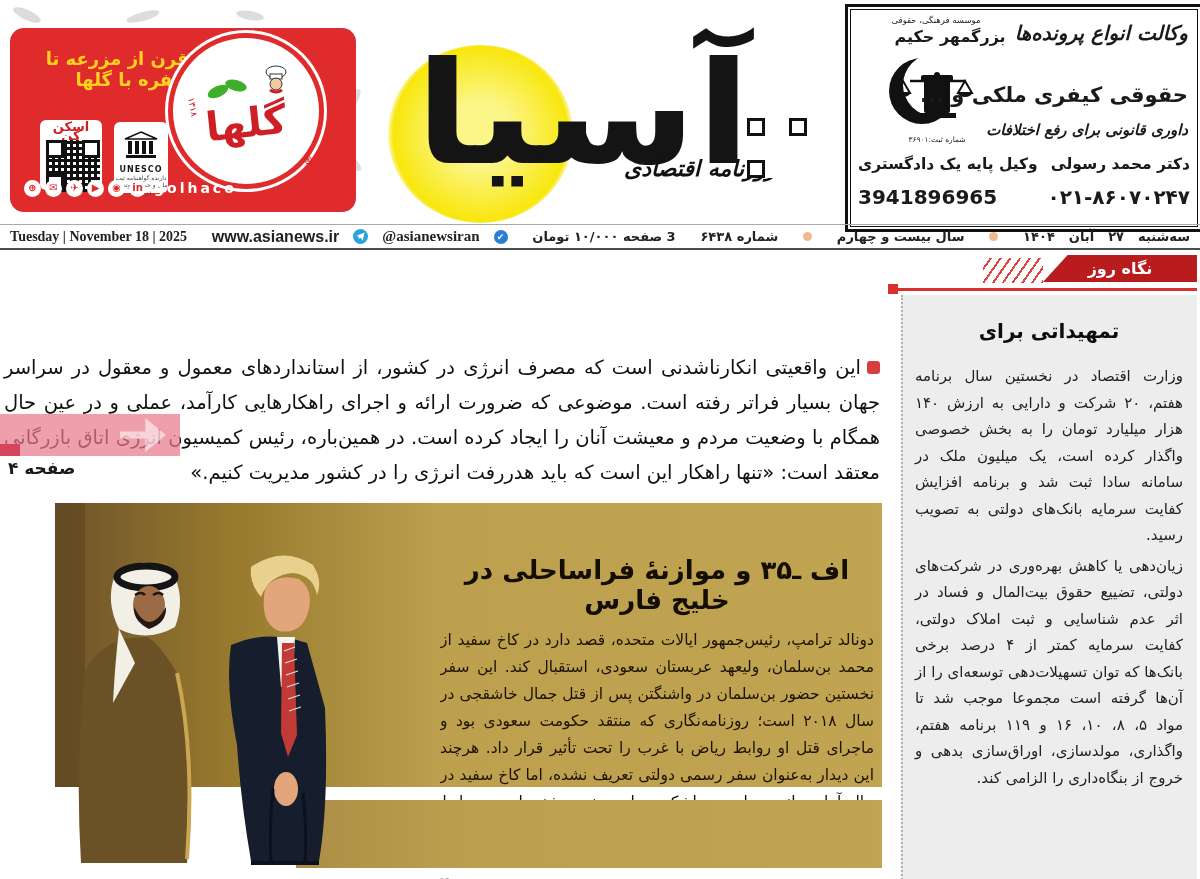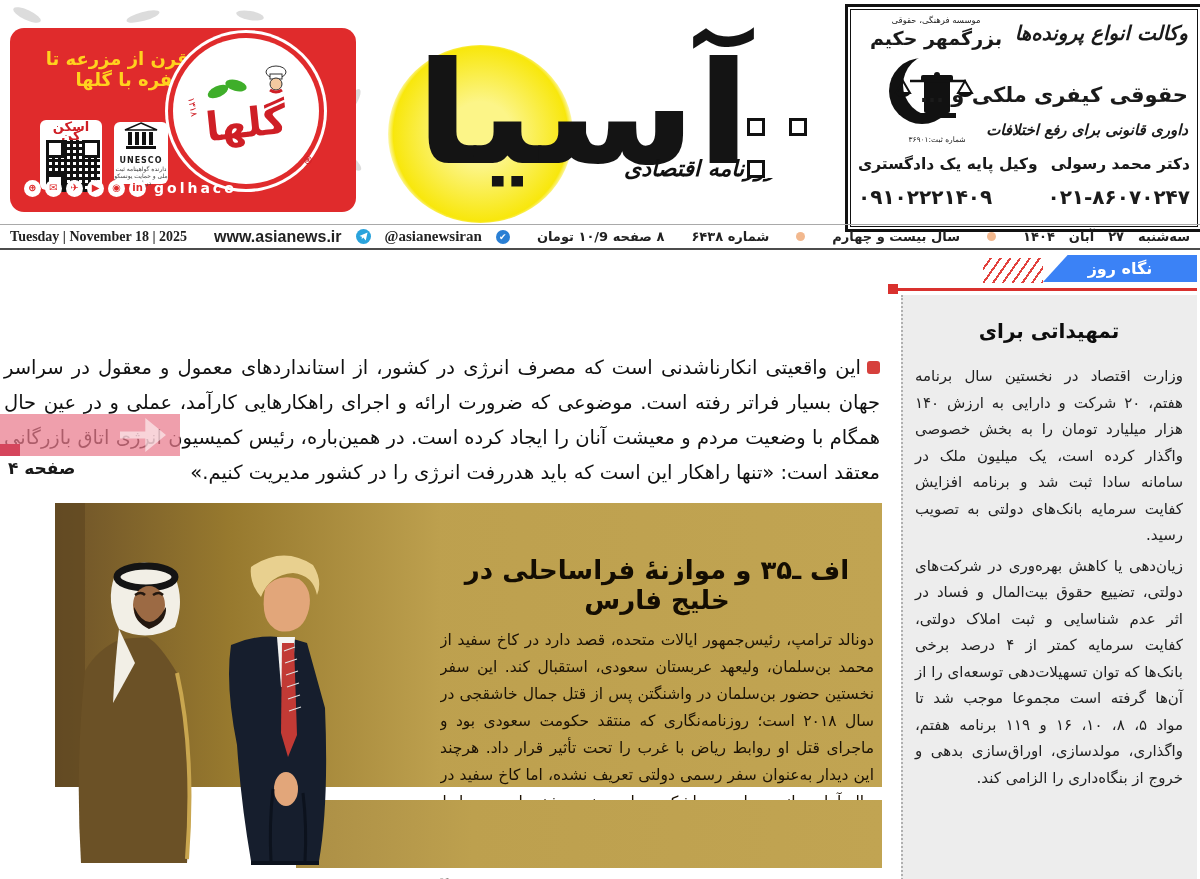--- a/index.html
+++ b/index.html
@@ -23,21 +23,21 @@
   .golha-est{position:absolute;left:10px;top:64px;font-size:9px;color:#cf1f26;transform:rotate(80deg);}
   .qr{background:
       repeating-linear-gradient(0deg,#111 0 3px,transparent 3px 6px),
       repeating-linear-gradient(90deg,#111 0 3px,transparent 3px 6px);
       background-color:#fff;position:relative;}
   .qr i{position:absolute;width:12px;height:12px;border:3px solid #111;background:#fff;}
   .qr i.tl{left:0;top:0}.qr i.tr{right:0;top:0}.qr i.bl{left:0;bottom:0}
   .qr-card{position:absolute;left:30px;top:92px;width:58px;height:66px;background:#fff;border-radius:6px;padding:2px;}
   .qr-cap{font-size:13px;color:#cf1f26;text-align:center;font-weight:bold;line-height:9px;}
   .unesco-card{position:absolute;left:104px;top:94px;width:54px;height:62px;background:#fff;border-radius:6px;
-    text-align:center;padding-top:0;}
+    text-align:center;padding-top:9px;}
   .unesco-cap{font-size:6px;color:#444;line-height:7px;}
   .social-row{position:absolute;left:14px;top:150px;height:20px;display:flex;align-items:center;gap:4px;direction:ltr;}
   .soc{width:17px;height:17px;border-radius:50%;background:#fff;color:#e02b2c;font-size:10px;font-weight:bold;
     display:flex;align-items:center;justify-content:center;line-height:1;}
   .golha-handle{color:#fff;font-weight:bold;font-size:14px;letter-spacing:3px;margin-left:4px;}
   .chef{position:absolute;left:88px;top:26px;width:30px;height:30px;}
   .leaf{position:absolute;width:22px;height:11px;background:#3fae2a;border-radius:50%;}
 
   
   .tagline{left:385px;top:8px;width:400px;text-align:center;font-size:15px;font-weight:bold;color:#111;}
@@ -49,21 +49,21 @@
     font-style:italic;color:#111;}
   .mast-qr{left:747px;top:118px;width:56px;height:56px;padding:2px;background:#fff;}
 
   
   .legal-ad{left:845px;top:4px;width:352px;height:222px;border:3px solid #111;background:#fff;}
   .legal-inner{position:absolute;inset:2px;border:1px solid #111;}
   .legal-cases{position:absolute;right:12px;top:14px;font-size:20px;font-weight:bold;font-style:italic;font-family:"DejaVu Serif",serif;}
   .legal-fields{position:absolute;right:12px;top:76px;font-size:21px;font-weight:bold;}
   .legal-arb{position:absolute;right:12px;top:114px;font-size:15px;font-weight:bold;font-style:italic;font-family:"DejaVu Serif",serif;}
   .legal-orgtype{position:absolute;left:28px;top:8px;width:120px;text-align:center;font-size:8.5px;color:#222;}
-  .legal-orgname{position:absolute;left:18px;top:20px;width:140px;text-align:center;font-size:19px;font-weight:bold;}
+  .legal-orgname{position:absolute;left:32px;top:20px;width:140px;text-align:center;font-size:16px;font-weight:bold;}
   .legal-logo{position:absolute;left:40px;top:44px;}
   .legal-regno{position:absolute;left:34px;top:128px;width:110px;text-align:center;font-size:7.5px;color:#222;}
   .legal-names{position:absolute;left:10px;right:10px;top:148px;display:flex;justify-content:space-between;
     direction:rtl;font-size:15.5px;font-weight:bold;}
   .legal-phones{position:absolute;left:10px;right:10px;top:178px;display:flex;justify-content:space-between;
     direction:rtl;font-size:20px;font-weight:bold;}
 
   
   .dateline{left:0;top:224px;width:1200px;height:26px;border-top:1px solid #a9a9a9;border-bottom:2px solid #4c4c4c;
     display:flex;align-items:center;justify-content:space-between;direction:rtl;padding:0 10px;box-sizing:border-box;
@@ -95,21 +95,21 @@
   .story-headline{margin-top:52px;text-align:center;font-size:26px;font-weight:bold;color:#140d02;}
   .story-body{margin-top:12px;font-size:15.5px;line-height:27px;text-align:justify;color:#1c1204;font-weight:500;}
   .story-pageref{margin-top:4px;text-align:left;font-size:16px;font-weight:bold;color:#140d02;}
   .bottom-strip{left:296px;top:800px;width:586px;height:68px;
     background:linear-gradient(90deg,#ab8e45 0%,#bda04e 30%,#c1a452 100%);}
   .figures{left:55px;top:503px;width:385px;height:362px;}
 
   
   .hatch{left:983px;top:258px;width:60px;height:25px;
     background:repeating-linear-gradient(-55deg,#e2413d 0 2px,transparent 2px 8px);}
-  .section-label{left:1043px;top:255px;width:154px;height:27px;background:#3b82f6;color:#fff;
+  .section-label{left:1043px;top:255px;width:154px;height:27px;background:#b91c1c;color:#fff;
     font-size:16px;font-weight:bold;text-align:center;line-height:27px;
     clip-path:polygon(16% 0,100% 0,100% 100%,0 100%);}
   .red-rule{left:892px;top:288px;width:305px;height:3px;background:#d9312e;}
   .red-square{left:888px;top:284px;width:10px;height:10px;background:#d9312e;}
   .news-box{left:901px;top:295px;width:296px;height:600px;background:#ededed;
     border-left:2px dotted #b0b0b0;box-sizing:border-box;padding:14px 14px 0 12px;direction:rtl;}
   .news-title{text-align:center;font-size:20px;line-height:44px;font-weight:bold;color:#0d0d0d;margin-bottom:10px;}
   .news-box p{margin:0 0 4px 0;font-size:15px;line-height:26.5px;text-align:justify;color:#222;}
 </style>
 </head>
@@ -212,36 +212,36 @@
     </div>
     <div class="legal-regno">شماره ثبت:۳۶۹۰۱</div>
     <div class="legal-fields">حقوقی کیفری ملکی و ...</div>
     <div class="legal-arb">داوری قانونی برای رفع اختلافات</div>
     <div class="legal-names">
       <span>دکتر محمد رسولی</span>
       <span>وکیل پایه یک دادگستری</span>
     </div>
     <div class="legal-phones">
       <span>۰۲۱-۸۶۰۷۰۲۴۷</span>
-      <span>۰۹۱۰۲۲۲۱۴۰۹</span>
+      <span>3941896965</span>
     </div>
   </div>
 
   <div class="abs dateline">
     <span class="dl-group">
       <span>سه‌شنبه</span>
       <span>۲۷</span>
       <span>آبان</span>
       <span>۱۴۰۴</span>
     </span>
     <span class="dot"></span>
     <span>سال بیست و چهارم</span>
     <span class="dot"></span>
     <span>شماره ۶۴۳۸</span>
-    <span>۸ صفحه ۱۰/9 تومان</span>
+    <span>3 صفحه ۱۰/۰۰۰ تومان</span>
     <span class="dl-group ltr">
       <span class="dl-site">www.asianews.ir</span>
       <span class="tg-badge">
         <svg width="9" height="9" viewBox="0 0 10 10">
             <path d="M0.5 4.5 L9.5 0.5 L7.5 9.5 L4.8 6.2 L3 8 L3.2 5.3 Z" fill="#fff"></path>
           </svg>
       </span>
       <span style="font-family:'Liberation Serif',serif;font-size:15px">@asianewsiran</span>
       <span class="chk">✔</span>
     </span>

